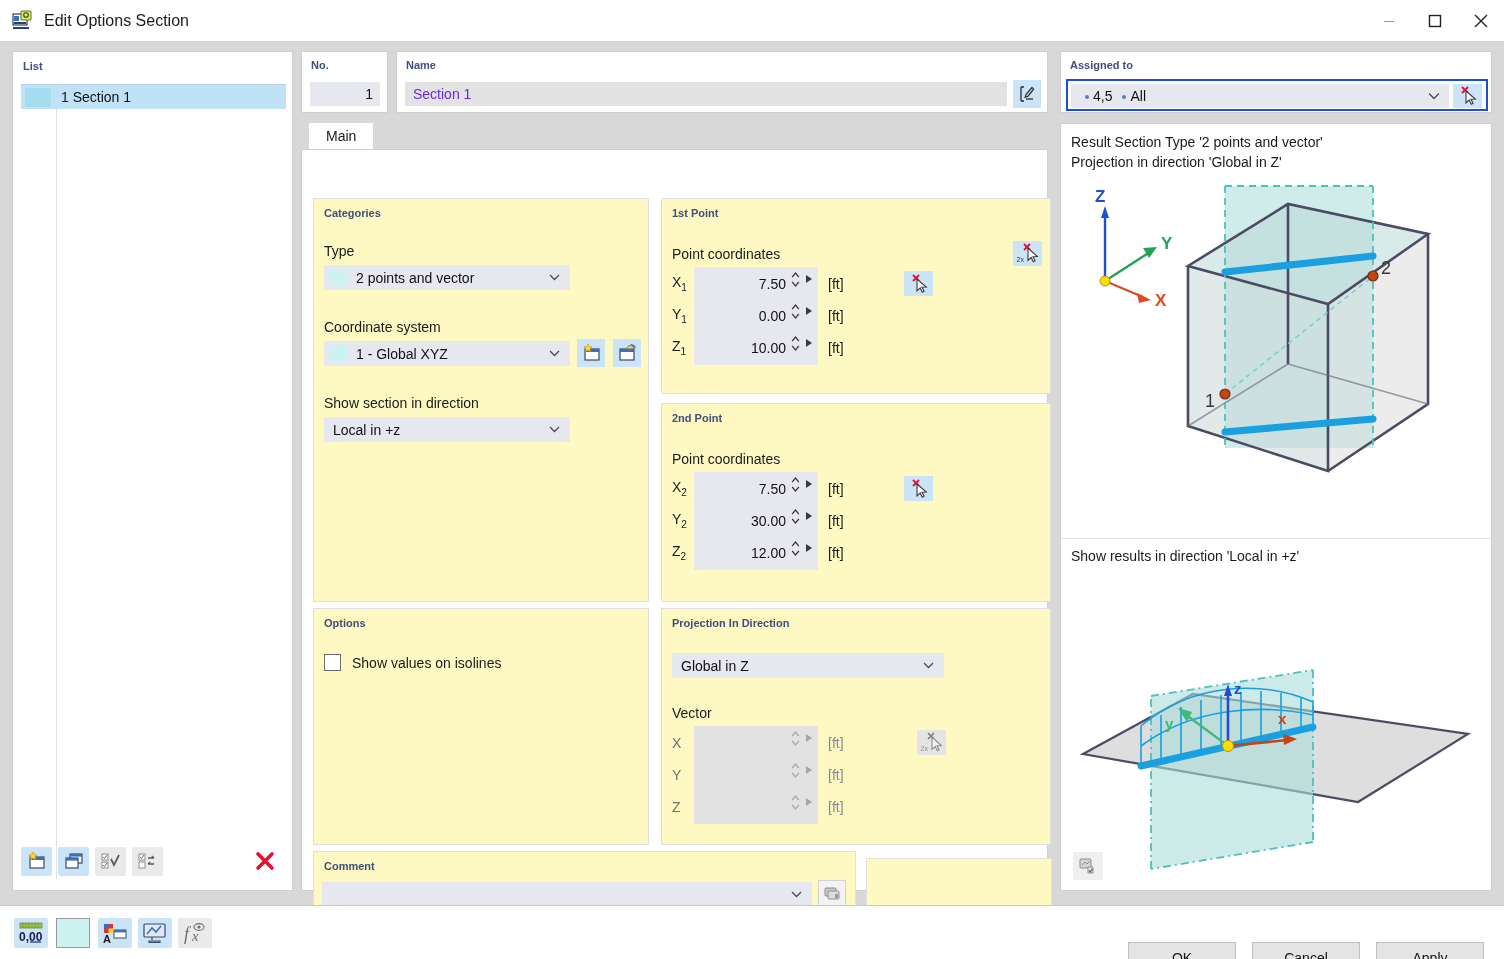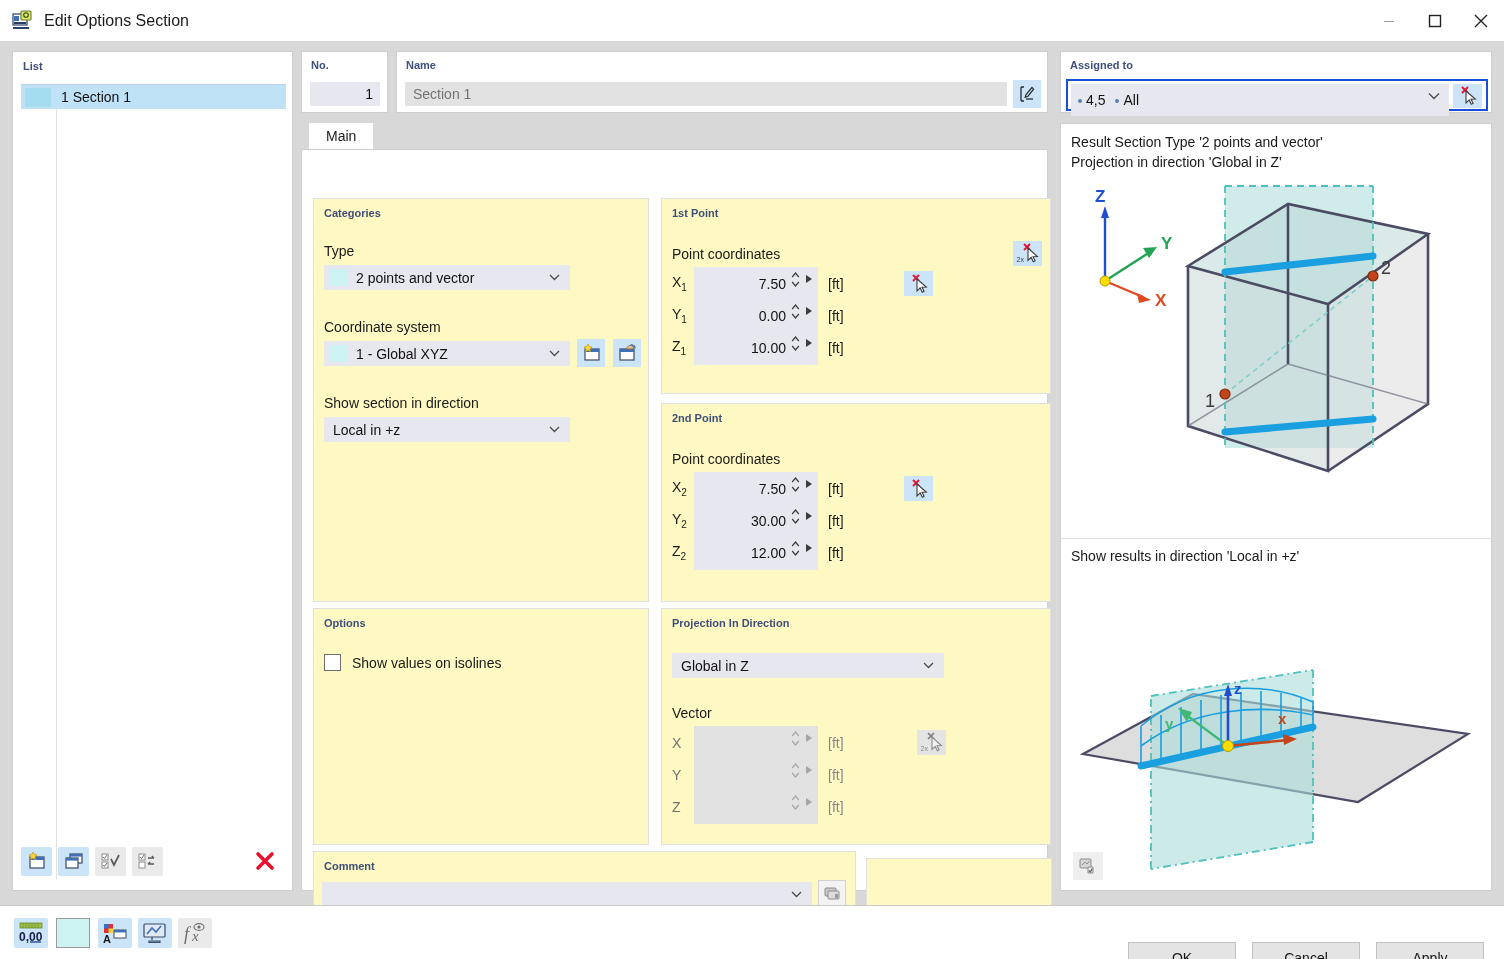--- a/index.html
+++ b/index.html
@@ -62,35 +62,35 @@
     font-family:"Liberation Sans", sans-serif; font-size:14px; color:#111;
     display:flex; align-items:center; justify-content:flex-end;
   }
 
   
   #name-panel { left:396px; top:10px; width:652px; height:62px; }
   #name-panel .card-title { position:absolute; left:9px; top:7px; }
   #name-field {
     position:absolute; left:8px; top:30px; width:602px; height:24px;
     background:#e2e2e2; border:none; padding-left:8px;
-    font-size:14px; color:#737373; display:flex; align-items:center;
+    font-size:14px; color:#6d28d9; display:flex; align-items:center;
   }
   #name-edit-btn { position:absolute; left:616px; top:28px; width:28px; height:28px;
                    background:#cce4f7; display:flex; align-items:center; justify-content:center; }
 
   
   #assigned-panel { left:1060px; top:10px; width:432px; height:62px; }
   #assigned-panel .card-title { position:absolute; left:9px; top:7px; }
   #assigned-focus {
     position:absolute; left:5px; top:27px; width:422px; height:32px;
     border:2px solid #1c4fd8;
   }
   #assigned-combo {
-    position:absolute; left:3px; top:3px; width:378px; height:32px;
-    background:#e7e7f0; display:flex; align-items:center; padding-left:7px;
+    position:absolute; left:3px; top:3px; width:378px; height:24px;
+    background:#e7e7f0; display:flex; align-items:center; padding-left:14px;
   }
   .assign-bullet { width:4px; height:4px; background:#5a7fb5; border-radius:50%;
                    margin-right:4px; margin-top:2px; }
   .assign-val { font-size:14px; color:#111; margin-right:10px; }
   #assigned-chev { position:absolute; right:8px; top:5px; }
   #assigned-pick { position:absolute; left:385px; top:3px; width:29px; height:24px;
                    background:#cce4f7; display:flex; align-items:center; justify-content:center; }
 
   
   #tabstrip { position:absolute; left:301px; top:82px; width:747px; height:26px; }

